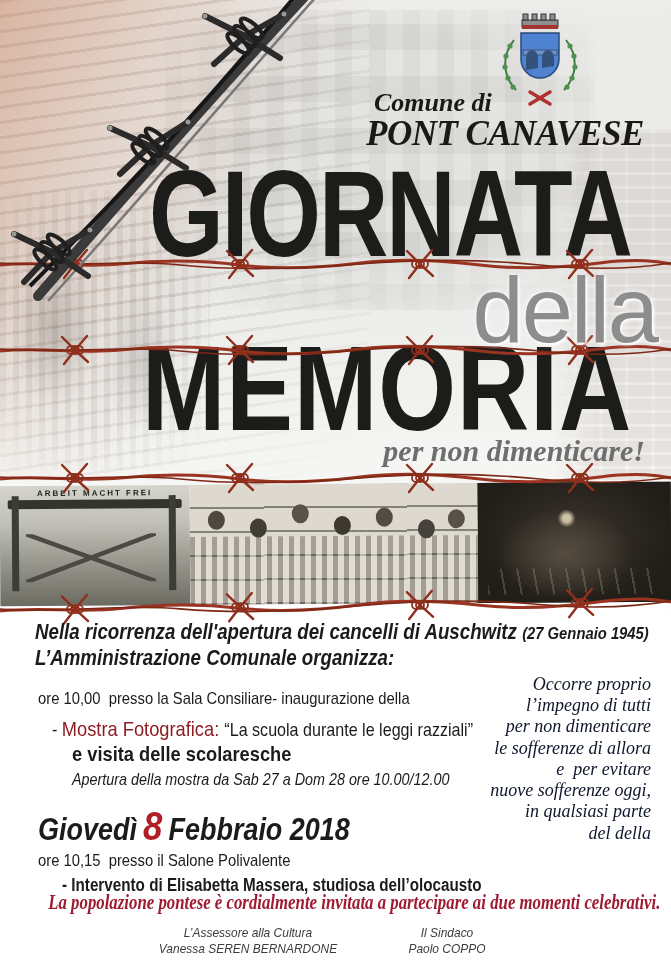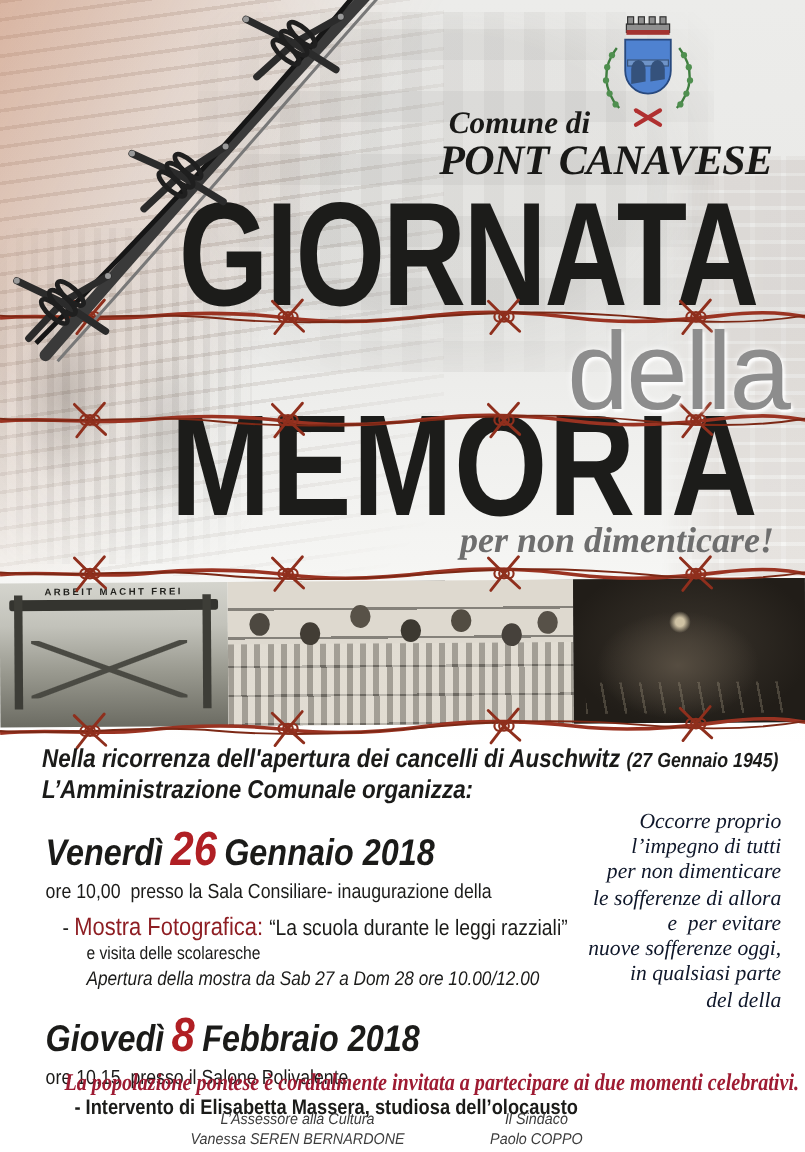--- a/index.html
+++ b/index.html
@@ -97,31 +97,31 @@
   .intro .l1{font-size:21.5px;font-weight:bold;font-style:italic;}
   .intro .note{font-size:17px;}
   .intro .l2{font-size:21.5px;font-weight:bold;font-style:italic;margin-top:1px;}
 
   .events{position:absolute;left:38px;top:686px;width:410px;color:#1b1b19;z-index:9;}
   .ev-head{font-size:31px;font-weight:bold;font-style:italic;line-height:1.1;}
   .date-num{font-size:40px;color:#b01f24;margin:0 7px;}
   .ev-time{font-size:17px;margin-top:3px;}
   .ev-mostra{font-size:18.5px;font-weight:normal;margin:8px 0 0 14px;}
   .hl-red{font-size:21px;color:#8e1e23;}
-  .ev-sub{font-size:15px;font-weight:normal;margin:1px 0 0 34px;}
+  .ev-sub{font-size:21px;font-weight:bold;margin:1px 0 0 34px;}
   .ev-note{font-size:16.5px;margin:4px 18px 0 34px;font-weight:normal;font-style:italic;}
   .ev2{margin-top:15px;}
   .ev-item{font-size:17.5px;font-weight:bold;margin:4px 0 0 24px;}
 
   .quote{position:absolute;right:20px;top:674px;width:240px;text-align:right;z-index:9;
          font-family:"Liberation Serif",serif;font-style:italic;font-size:18px;
          color:#0f172a;line-height:1.18;}
   .quote div{white-space:pre-wrap;}
 
-  .invitation{position:absolute;left:0;top:891px;width:671px;text-align:center;z-index:9;
+  .invitation{position:absolute;left:0;top:891px;width:603px;text-align:center;z-index:9;
          font-family:"Liberation Serif",serif;font-style:italic;font-weight:bold;
          font-size:20px;color:#9e1b32;}
   .inv-wrap{display:block;transform:scaleX(.84);transform-origin:50% 50%;white-space:nowrap;}
 
   .sig{position:absolute;top:925px;text-align:center;z-index:9;font-style:italic;
        font-size:13px;color:#3c3c3c;line-height:1.25;transform:scaleX(.92);}
   .sig1{left:148px;width:200px;} .sig2{left:382px;width:130px;}
 </style>
 </head>
 <body>
@@ -298,23 +298,20 @@
   <div class="intro">
     <div class="l1">
       <span class="cond"><span>Nella ricorrenza dell'apertura dei cancelli di Auschwitz </span><span class="note">(27 Gennaio 1945)</span></span>
     </div>
     <div class="l2">
       <span class="cond">L’Amministrazione Comunale organizza:</span>
     </div>
   </div>
 
   <div class="events">
-    <div class="ev-head">
-      <span class="cond"><span>Venerdì</span><span class="date-num">26</span><span>Gennaio 2018</span></span>
-    </div>
     <div class="ev-time">
       <span class="cond">ore 10,00  presso la Sala Consiliare- inaugurazione della</span>
     </div>
     <div class="ev-mostra">
       <span class="cond"><span>- </span><span class="hl-red">Mostra Fotografica</span><span class="hl-red">: </span><span>“La scuola durante le leggi razziali”</span></span>
     </div>
     <div class="ev-sub">
       <span class="cond">e visita delle scolaresche</span>
     </div>
     <div class="ev-note">

